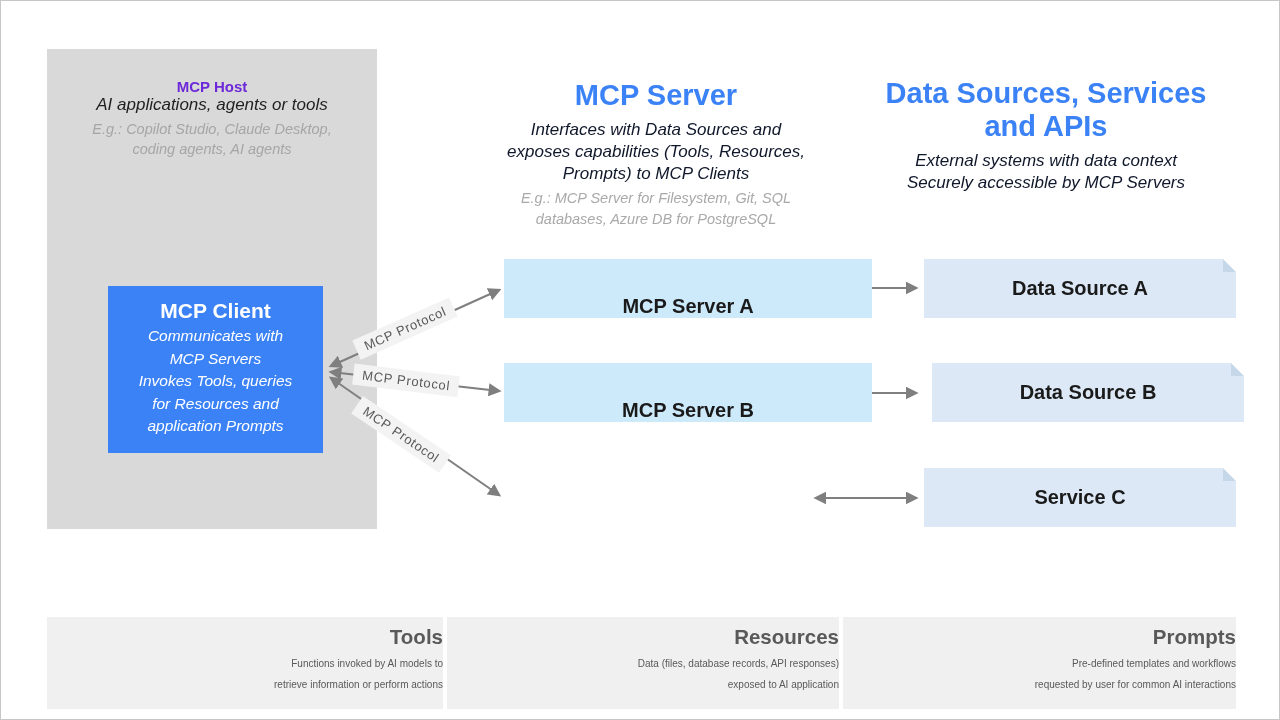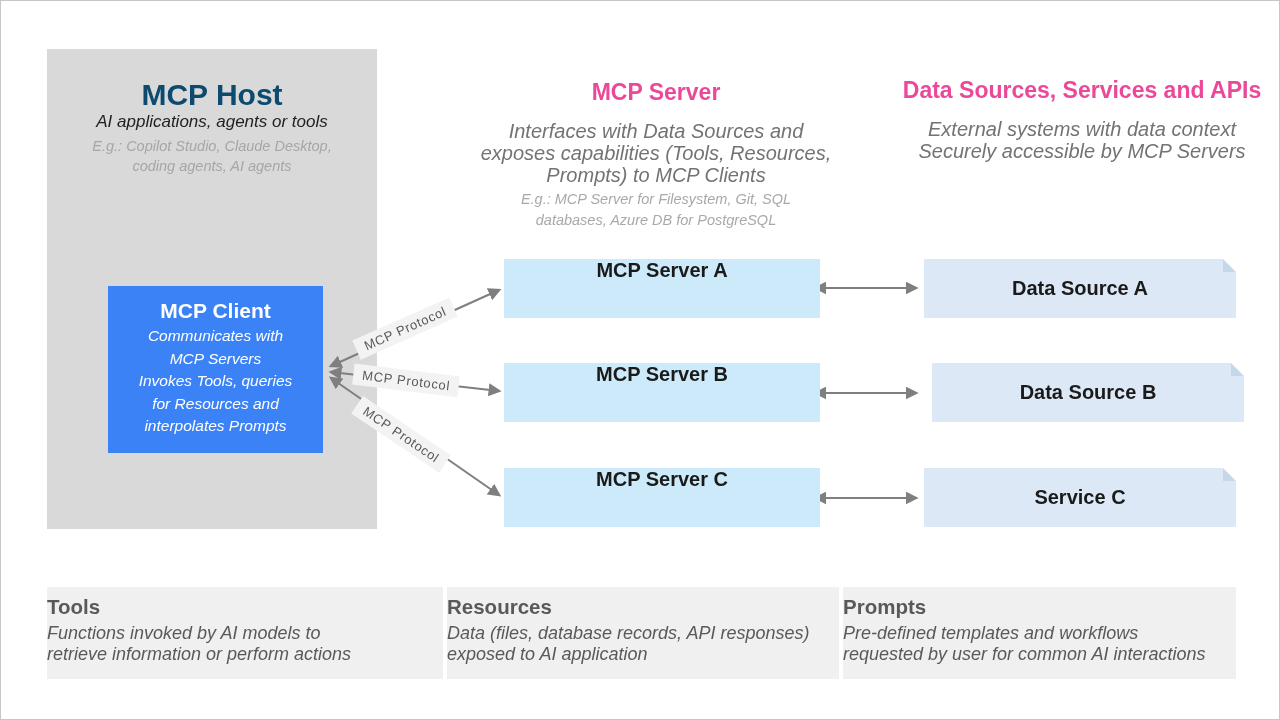--- a/index.html
+++ b/index.html
@@ -4,41 +4,41 @@
 <style>
   html,body { margin:0; padding:0; background:#ffffff; }
   .frame {
     position:relative; width:1280px; height:720px; box-sizing:border-box;
     border:1px solid #c6c6c6; background:#ffffff; overflow:hidden;
     font-family:"Liberation Sans","DejaVu Sans",sans-serif; color:#212121;
   }
 
   
   .host-panel { position:absolute; left:46px; top:48px; width:330px; height:480px; background:#d9d9d9; }
-  .host-title { margin-top:29px; text-align:center; font-size:30px; font-weight:700; color:#0c4a6e; }
+  .host-title { margin-top:29px; text-align:center; font-size:15px; font-weight:700; color:#6d28d9; }
   .host-sub   { text-align:center; font-style:italic; font-size:17px; color:#1f1f1f; }
   .host-eg    { text-align:center; font-style:italic; font-size:14.5px; line-height:20px; color:#a6a6a6; margin-top:4px; }
 
   .client-box { position:absolute; left:107px; top:285px; width:215px; height:167px; background:#3b82f6; color:#ffffff; text-align:center; }
   .client-title { font-size:21px; font-weight:700; padding-top:13px; }
   .client-body  { font-style:italic; font-size:15.5px; line-height:22.5px; margin-top:2px; }
   .line { display:block; }
 
   
   .col-header { position:absolute; text-align:center; }
   #server-header { left:470px; top:78px; width:370px; }
-  #ds-header     { left:898px; top:76px; width:366px; }
-  .col-title { font-size:23px; font-weight:700; color:#ec4899; }
-  .col-sub   { font-style:italic; font-size:20px; line-height:22px; color:#737373; margin-top:14px; }
+  #ds-header     { left:862px; top:76px; width:366px; }
+  .col-title { font-size:29px; font-weight:700; color:#3b82f6; }
+  .col-sub   { font-style:italic; font-size:17px; line-height:22px; color:#0f172a; margin-top:7px; }
   .col-eg    { font-style:italic; font-size:14.5px; line-height:20.5px; color:#a9a9a9; margin-top:3px; }
 
   
   .server-box {
-    position:absolute; left:503px; width:316px; height:59px; background:#cdeafb;
-    display:flex; align-items:flex-start; justify-content:center;
+    position:absolute; left:503px; width:368px; height:59px; background:#cdeafb;
+    display:flex; align-items:flex-end; justify-content:center;
     font-size:20px; font-weight:600; color:#1a1a1a;
   }
   #server-a { top:258px; } #server-b { top:362px; } #server-c { top:467px; }
 
   
   .ds-box {
     position:absolute; left:923px; width:312px; height:59px; background:#dce8f6;
     display:flex; align-items:center; justify-content:center;
     font-size:20px; font-weight:600; color:#1a1a1a;
     clip-path: polygon(0 0, calc(100% - 13px) 0, 100% 13px, 100% 100%, 0 100%);
@@ -56,26 +56,26 @@
   
   .proto {
     position:absolute; background:#f3f3f3; color:#595959;
     font-size:13px; letter-spacing:0.7px; padding:3px 9px; white-space:nowrap;
   }
   #proto-a { left:351px; top:317px; transform:rotate(-24deg); }
   #proto-b { left:352px; top:369px; transform:rotate(7deg); }
   #proto-c { left:347px; top:423px; transform:rotate(34deg); }
 
   
-  .panel { position:absolute; top:586px; height:92px; background:#f0f0f0; text-align:left; color:#595959; }
+  .panel { position:absolute; top:616px; height:92px; background:#f0f0f0; text-align:right; color:#595959; }
   #panel-tools     { left:46px;  width:396px; }
   #panel-resources { left:446px; width:392px; }
   #panel-prompts   { left:842px; width:393px; }
   .panel-title { font-size:20.5px; font-weight:700; padding-top:8px; }
-  .panel-body  { font-style:italic; font-size:18px; line-height:21px; margin-top:4px; }
+  .panel-body  { font-size:10px; line-height:21px; margin-top:4px; }
 </style>
 </head>
 <body>
 
 <div class="frame">
 
   <div class="host-panel">
     <div class="host-title">MCP Host</div>
     <div class="host-sub">AI applications, agents or tools</div>
     <div class="host-eg">
@@ -84,21 +84,21 @@
     </div>
   </div>
 
   <div class="client-box">
     <div class="client-title">MCP Client</div>
     <div class="client-body">
       <span class="line">Communicates with</span>
       <span class="line">MCP Servers</span>
       <span class="line">Invokes Tools, queries</span>
       <span class="line">for Resources and</span>
-      <span class="line">interpolates Prompts</span>
+      <span class="line">application Prompts</span>
     </div>
   </div>
 
   <div class="col-header" id="server-header">
     <div class="col-title">MCP Server</div>
     <div class="col-sub">
       <span class="line">Interfaces with Data Sources and</span>
       <span class="line">exposes capabilities (Tools, Resources,</span>
       <span class="line">Prompts) to MCP Clients</span>
     </div>
@@ -133,23 +133,20 @@
   <div class="proto" id="proto-a">MCP Protocol</div>
   <div class="proto" id="proto-b">MCP Protocol</div>
   <div class="proto" id="proto-c">MCP Protocol</div>
 
   <div class="server-box" id="server-a">
     <span>MCP Server A</span>
   </div>
   <div class="server-box" id="server-b">
     <span>MCP Server B</span>
   </div>
-  <div class="server-box" id="server-c">
-    <span>MCP Server C</span>
-  </div>
 
   <div class="ds-box" id="ds-a">
     <span>Data Source A</span>
   </div>
   <div class="ds-box" id="ds-b">
     <span>Data Source B</span>
   </div>
   <div class="ds-box" id="ds-c">
     <span>Service C</span>
   </div>

